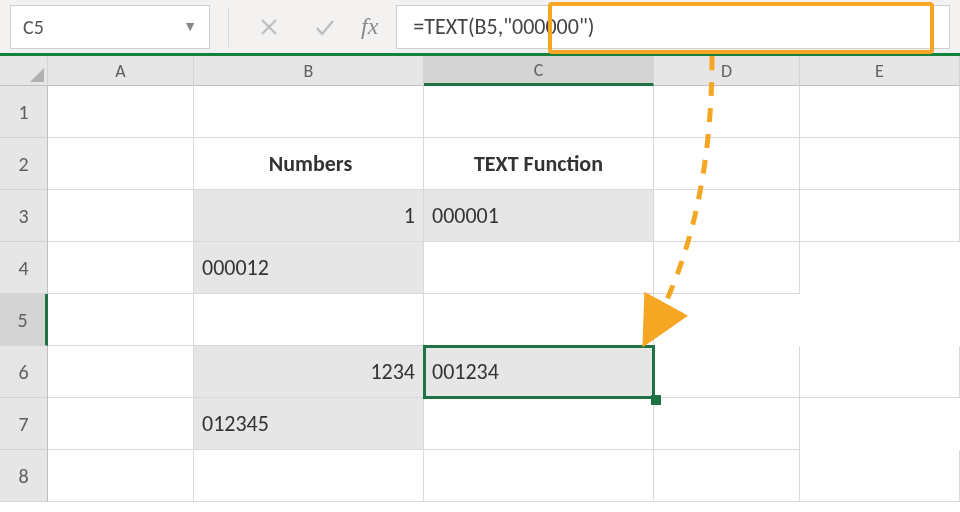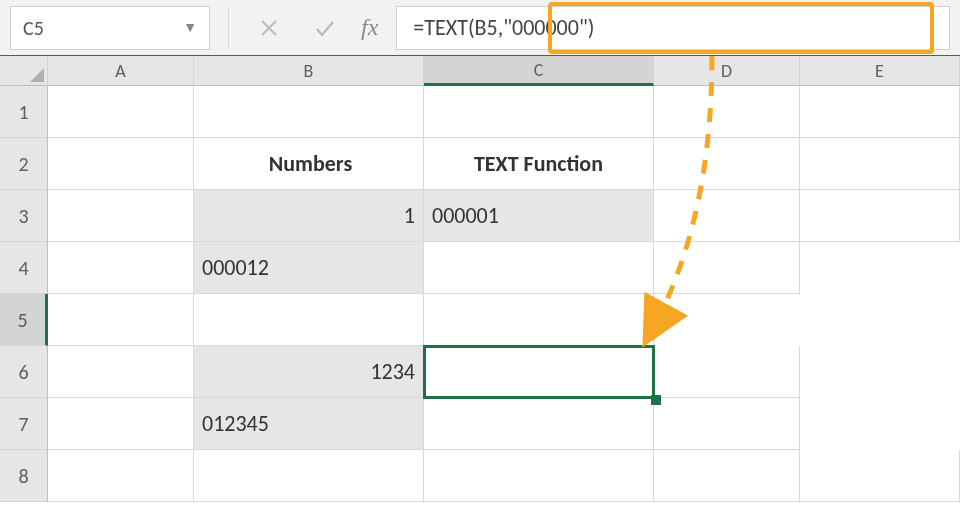--- a/index.html
+++ b/index.html
@@ -11,21 +11,21 @@
     overflow: hidden;
     position: relative;
   }
 
   
   .formula-bar {
     display: flex;
     align-items: center;
     height: 56px;
     background: #f3f2f1;
-    border-bottom: 1px solid #15803d;
+    border-bottom: 3px solid #15803d;
     padding: 6px 10px;
     gap: 12px;
   }
   .name-box {
     width: 200px;
     height: 44px;
     background: #ffffff;
     border: 1px solid #cfcfcf;
     display: flex;
     align-items: center;
@@ -301,20 +301,23 @@
       <div class="cell"></div>
     </div>
 
     <div class="row">
       <div class="rhead">
           <span>6</span>
         </div>
       <div class="cell"></div>
       <div class="cell shaded right">
           <span>1234</span>
+        </div>
+      <div class="cell shaded left">
+          <span>001234</span>
         </div>
       <div class="cell"></div>
       <div class="cell"></div>
     </div>
 
     <div class="row">
       <div class="rhead">
           <span>7</span>
         </div>
       <div class="cell"></div>

